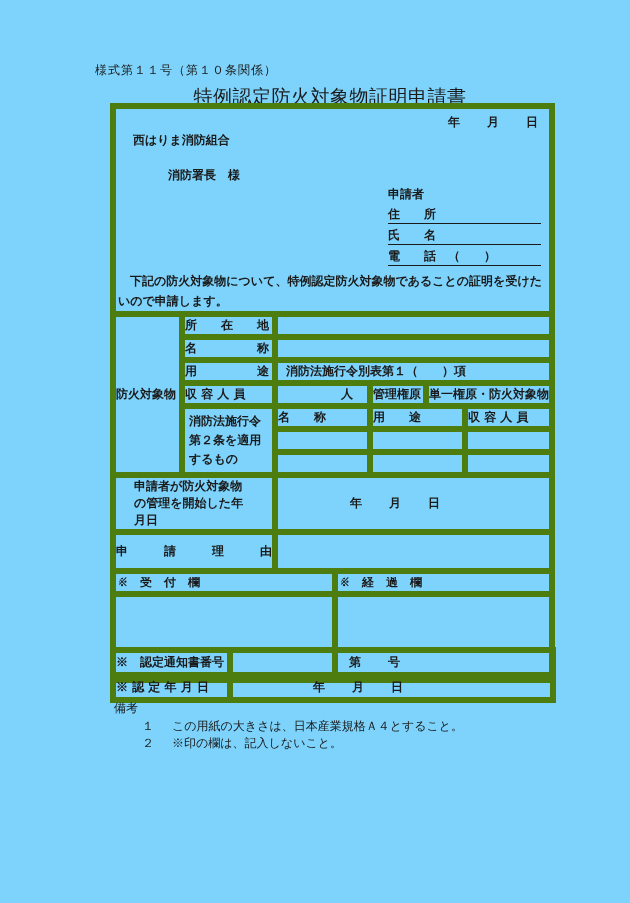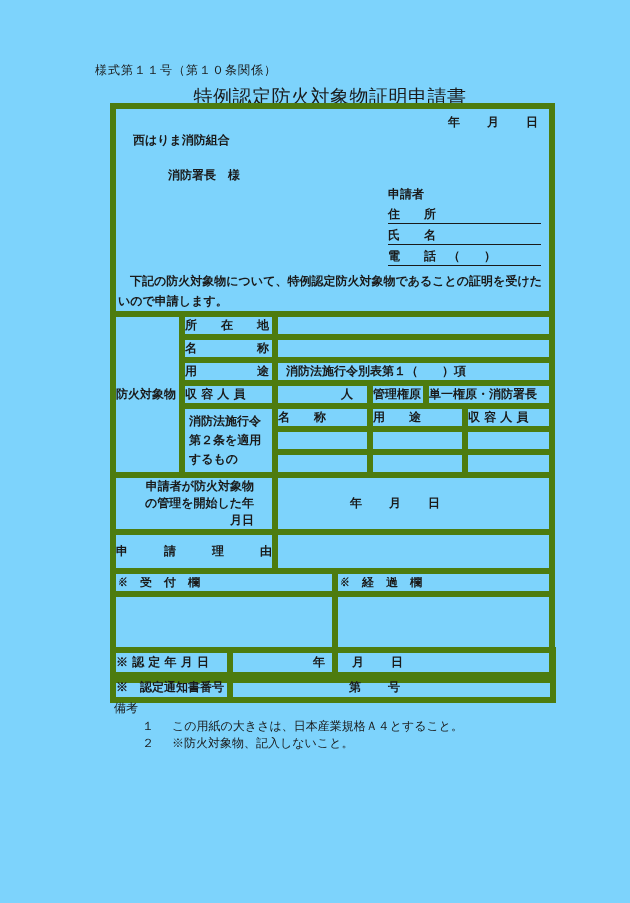--- a/index.html
+++ b/index.html
@@ -33,21 +33,21 @@
   .chief-line{ margin:1px 0 0 52px; }
   .applicant { margin:3px 0 0 272px; width:153px; }
   .app-head  { height:16px; line-height:15px; }
   .app-field { border-bottom:1px solid #1a1a1a; height:21px; line-height:22px; }
   .intro     { margin:5px 2px 0 2px; line-height:20px; text-indent:12px; }
 
   .cen { text-align:left; }
   .lab-left  { text-align:left; padding-left:8px; }
   .unit-cell { text-align:right; padding-right:14px; }
   .article2  { text-align:left; padding:0 4px; line-height:19px; }
-  .mgmt-lab  { text-align:right; padding:0 18px; line-height:17px; }
+  .mgmt-lab  { text-align:left; padding:0 18px; line-height:17px; }
   .mgmt-val  { text-align:left; padding-left:72px; letter-spacing:1px; }
   .blank-big { vertical-align:top; }
 
   .h23 td { height:23px; }  .h22 td { height:22px; }
   .h40 td { height:40px; }  .h39 td { height:39px; }
   .h25 td { height:15px;border-radius:12px; }  .h86 td { height:86px; }
 
   
   .cert-table { position:absolute; left:110px; top:647px; width:440px; }
   .cert-table td { height:25px; }
@@ -108,21 +108,21 @@
 
     <tr class="h23">
       <td class="cen">用　　　　　途</td>
       <td colspan="5" class="lab-left">消防法施行令別表第１（　　）項</td>
     </tr>
 
     <tr class="h23">
       <td class="cen">収 容 人 員</td>
       <td colspan="2" class="unit-cell">人</td>
       <td class="cen">管理権原</td>
-      <td colspan="2" class="cen">単一権原・消防署長</td>
+      <td colspan="2" class="cen">単一権原・防火対象物</td>
     </tr>
 
     <tr class="h22">
       <td rowspan="3" class="article2">消防法施行令第２条を適用するもの</td>
       <td colspan="2" class="cen">名　　称</td>
       <td colspan="2" class="cen">用　　途</td>
       <td class="cen">収 容 人 員</td>
     </tr>
     <tr class="h23">
       <td colspan="2"></td>
@@ -156,35 +156,35 @@
   </tbody>
     </table>
 
   <table class="cert-table">
     <colgroup>
       <col style="width:117px">
         <col style="width:323px">
     </colgroup>
     <tbody>
         <tr>
+      <td class="cen">※　認定通知書番号</td>
+      <td class="cert-val-2">第　　号</td>
+    </tr>
+    <tr>
       <td class="cen">※ 認 定 年 月 日</td>
       <td class="cert-val-1">年　　月　　日</td>
-    </tr>
-    <tr>
-      <td class="cen">※　認定通知書番号</td>
-      <td class="cert-val-2">第　　号</td>
     </tr>
   </tbody>
     </table>
 
   <div class="notes">
     <div class="notes-heading">備考</div>
     <div class="note-item">
       <span class="note-num">１</span>
       <span>この用紙の大きさは、日本産業規格Ａ４とすること。</span>
     </div>
     <div class="note-item">
       <span class="note-num">２</span>
-      <span>※防火対象物、記入しないこと。</span>
+      <span>※印の欄は、記入しないこと。</span>
     </div>
   </div>
 
 </div>
 
 </body></html>

